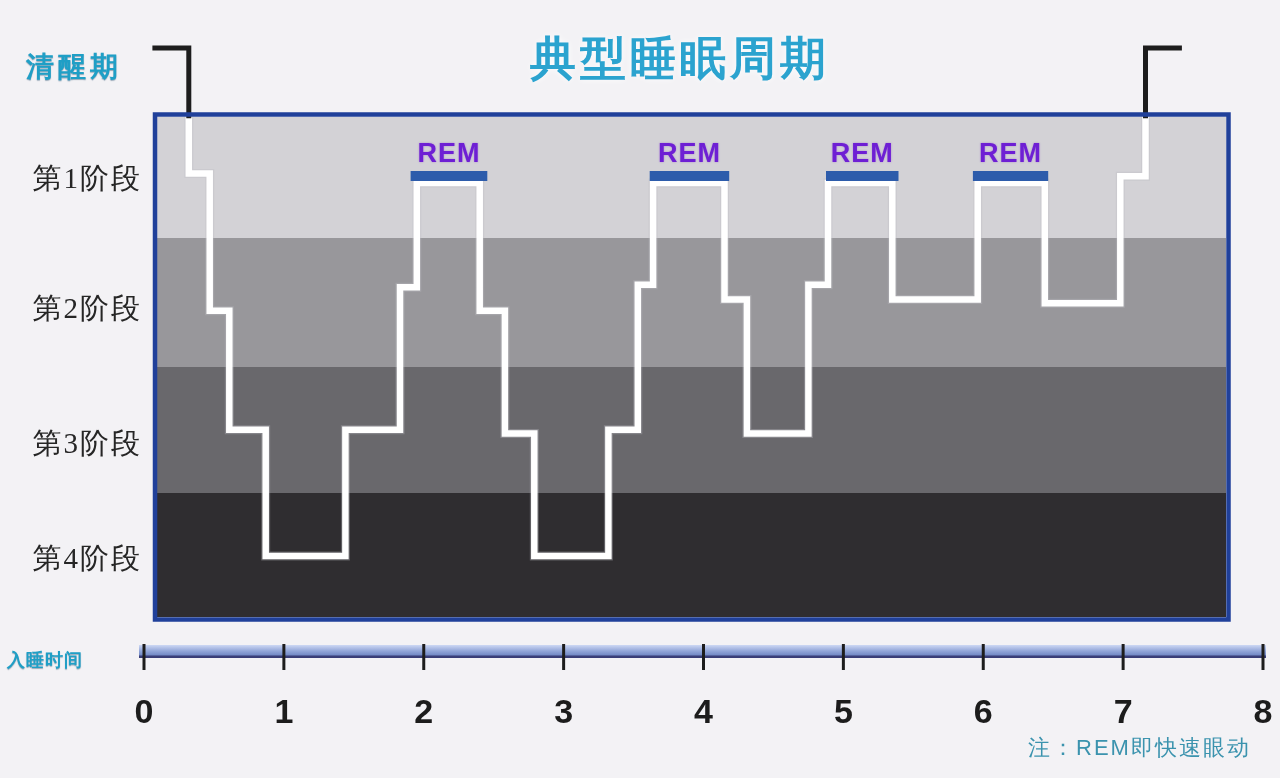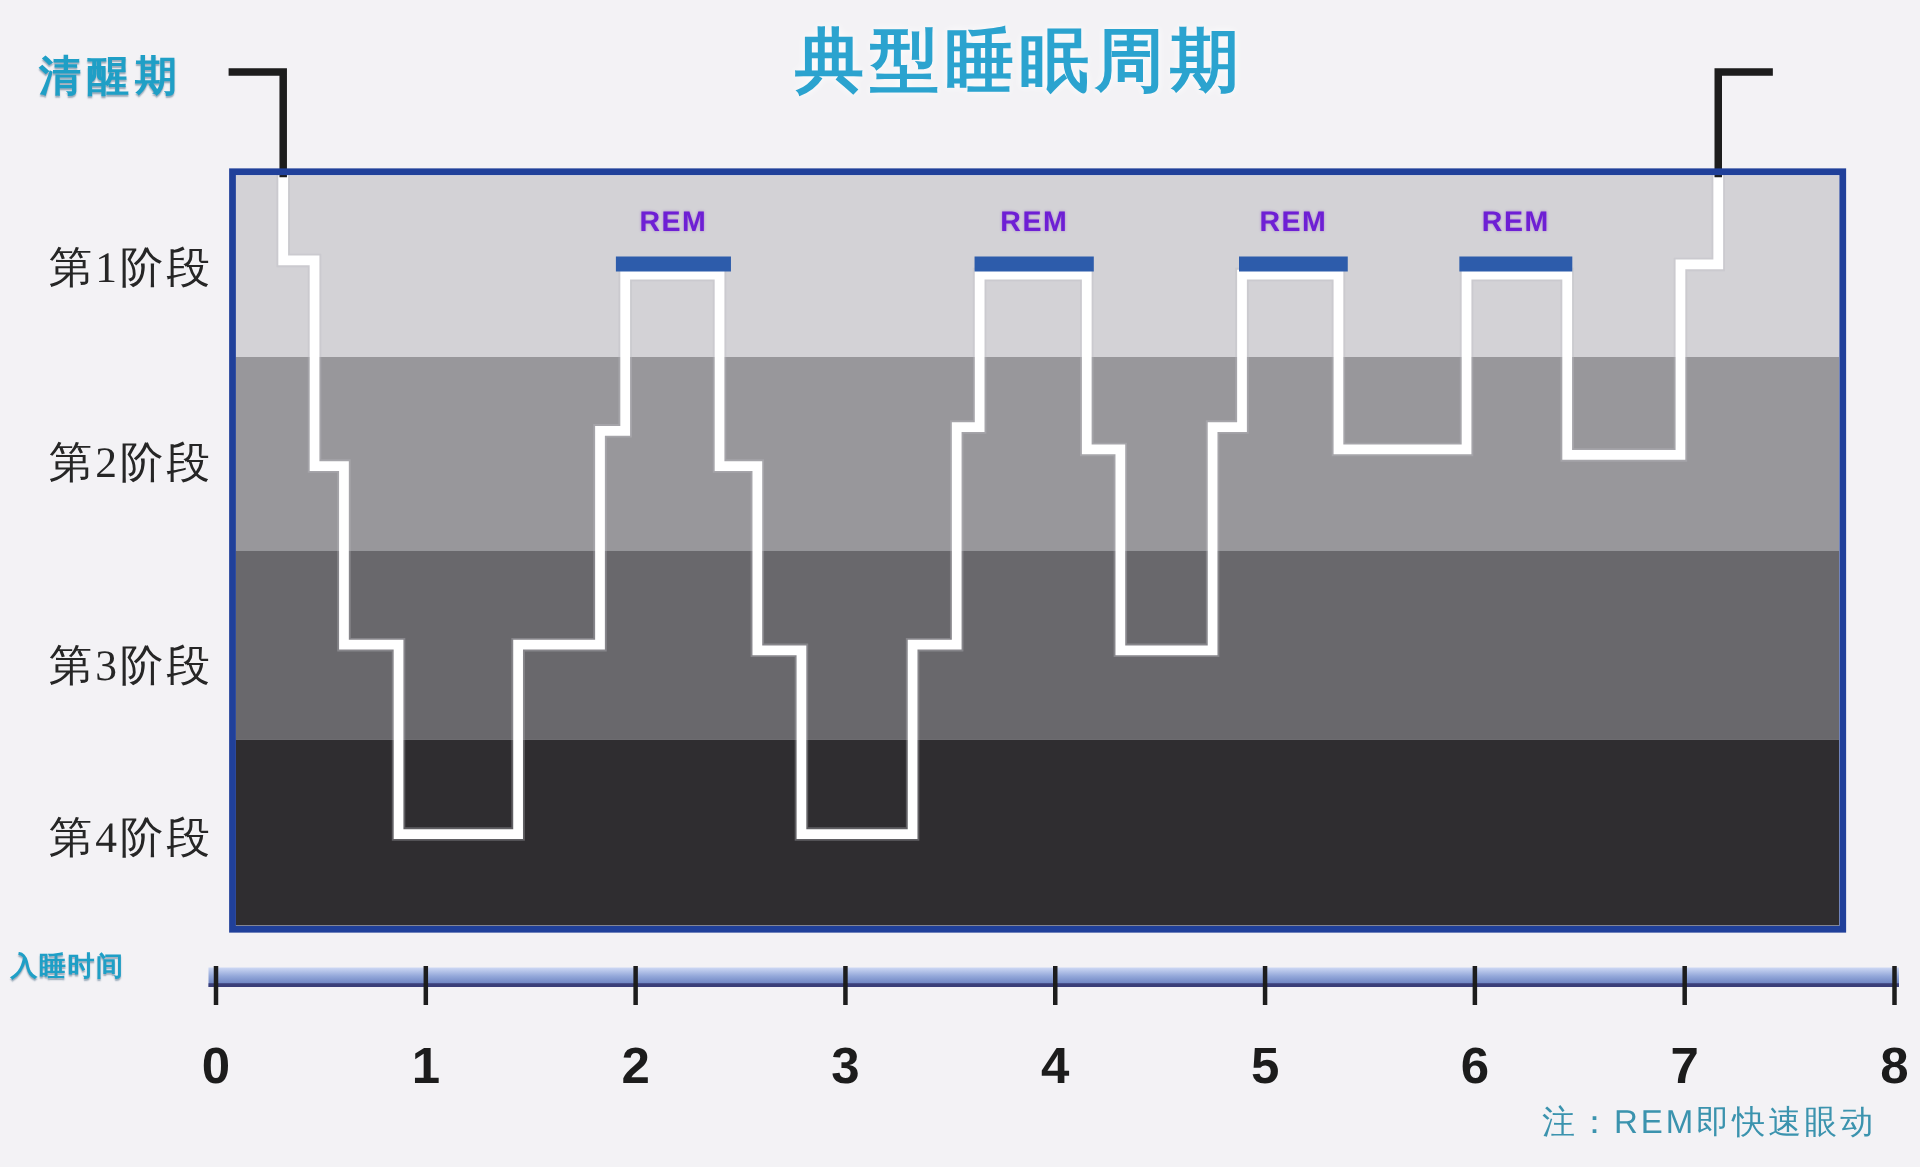--- a/index.html
+++ b/index.html
@@ -4,39 +4,40 @@
 <style>
   html,body{margin:0;padding:0;}
   body{
     width:1280px;height:778px;position:relative;overflow:hidden;
     background:var(--c-bg,#f3f2f5);
     font-family:"Liberation Sans",sans-serif;
   }
   #chart-svg{position:absolute;left:0;top:0;}
   .txt{position:absolute;white-space:nowrap;}
   .title{
-    top:10px;left:680px;transform:translateX(-50%);
+    top:28px;left:680px;transform:translateX(-50%);
     font-size:46px;font-weight:bold;letter-spacing:4px;
     color:var(--c-title,#2ba3cf);
     text-shadow:0 0 6px rgba(255,255,255,.9);
   }
   .cyan{
     font-weight:bold;color:var(--c-cyan,#1f9fc6);
     text-shadow:0 1px 1px rgba(15,60,95,.4);
+    margin-top:16px;
   }
   .awake-label{top:32px;left:26px;font-size:28px;letter-spacing:4px;}
   .onset-label{top:632px;left:7px;font-size:18px;letter-spacing:1px;}
   .stage-label{
     left:20px;width:122px;text-align:right;
     font-family:"Liberation Serif",serif;
     font-size:29px;letter-spacing:2px;color:var(--c-stage,#262626);
   }
   .rem-label{
     top:138px;transform:translateX(-50%);
-    font-size:19px;font-weight:bold;letter-spacing:1px;
+    font-size:27px;font-weight:bold;letter-spacing:1px;
     color:var(--c-rem,#6e1fd4);
     text-shadow:0 0 2px rgba(120,40,200,.45);
   }
   .tick-num{
     top:692px;transform:translateX(-50%);
     font-size:34px;font-weight:bold;color:var(--c-num,#1c1c1c);
   }
   .note{
     top:733px;left:1028px;font-size:22px;letter-spacing:2px;
     color:var(--c-note,#3b93ae);

